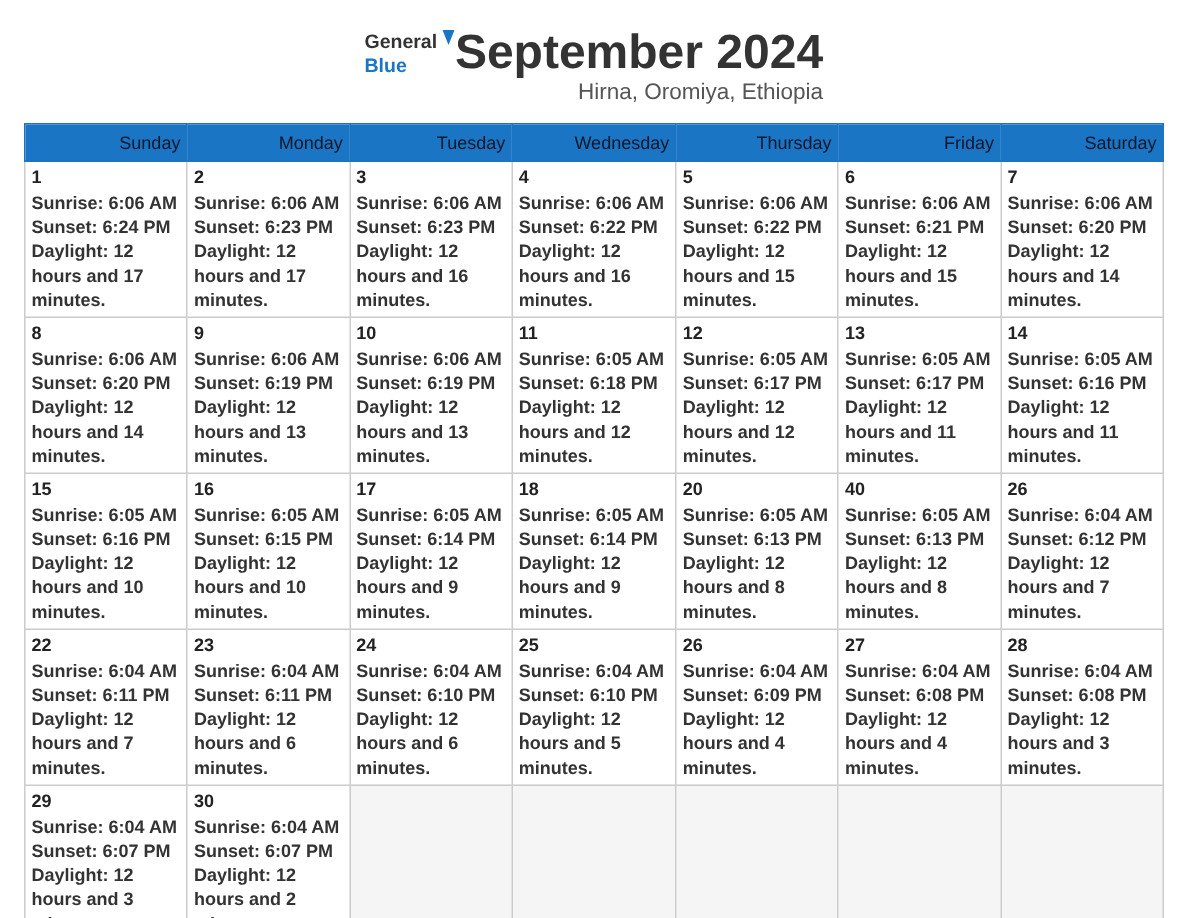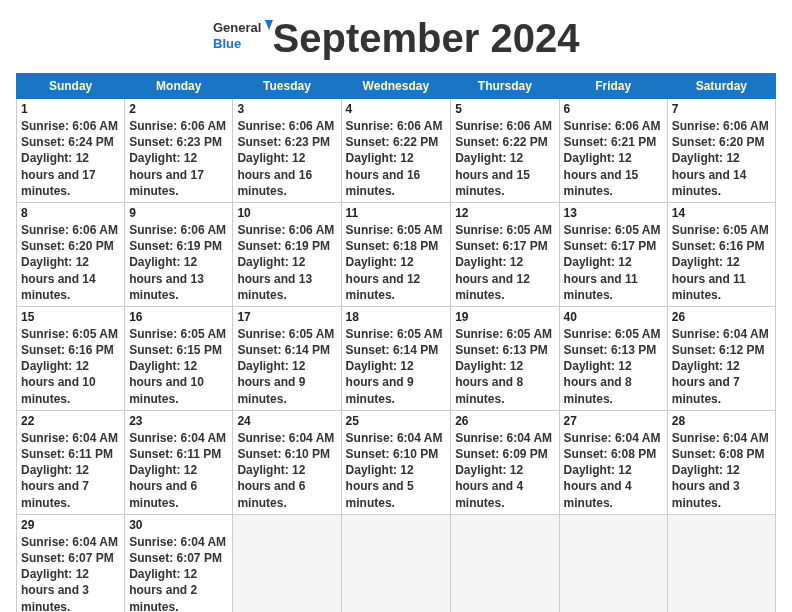--- a/index.html
+++ b/index.html
@@ -22,40 +22,40 @@
     }
     .logo {
       display: flex;
       align-items: center;
       gap: 4px;
     }
     .title-block {
       text-align: right;
     }
     .month-title {
-      font-size: 40px;
+      font-size: 32px;
       font-weight: bold;
       color: #333;
     }
     .subtitle {
       font-size: 15px;
       color: #555;
     }
     .calendar {
       width: 100%;
       border-collapse: collapse;
       font-size: 10px;
     }
     .calendar th {
       background: #1a75c4;
-      color: #fef9c3;
+      color: #0f172a;
       padding: 5px 4px;
-      text-align: center;
+      text-align: right;
       font-size: 12px;
-      font-weight: bold;
+      font-weight: normal;
       border: 1px solid #1a75c4;
     }
     .calendar td {
       border: 1px solid #ccc;
       vertical-align: top;
       padding: 3px 4px;
       width: 113px;
       height: 80px;
       background: #fff;
     }
@@ -83,20 +83,21 @@
   <div class="header">
     <div class="logo">
   <svg width="60" height="40" viewBox="0 0 60 40">
     <text x="0" y="16" font-size="13" font-weight="bold" font-family="Arial" fill="#333">General</text>
     <text x="0" y="32" font-size="13" font-weight="bold" font-family="Arial" fill="#1a75c4">Blue</text>
     <polygon points="52,4 60,4 56,14" fill="#1a75c4"></polygon>
   </svg>
 </div>
     <div class="title-block">
       <div class="month-title">September 2024</div>
+      <div class="subtitle">Hirna, Oromiya, Ethiopia</div>
     </div>
   </div>
 
   <table class="calendar">
     <thead>
       <tr>
         <th>Sunday</th>
         <th>Monday</th>
         <th>Tuesday</th>
         <th>Wednesday</th>
@@ -249,21 +250,21 @@
       </td>
           <td>
         <span class="day-num">18</span>
         <div class="day-info">
           Sunrise: 6:05 AM<br>
           Sunset: 6:14 PM<br>
           Daylight: 12 hours and 9 minutes.
         </div>
       </td>
           <td>
-        <span class="day-num">19</span>
+        <span class="day-num">20</span>
         <div class="day-info">
           Sunrise: 6:05 AM<br>
           Sunset: 6:13 PM<br>
           Daylight: 12 hours and 8 minutes.
         </div>
       </td>
           <td>
         <span class="day-num">40</span>
         <div class="day-info">
           Sunrise: 6:05 AM<br>

